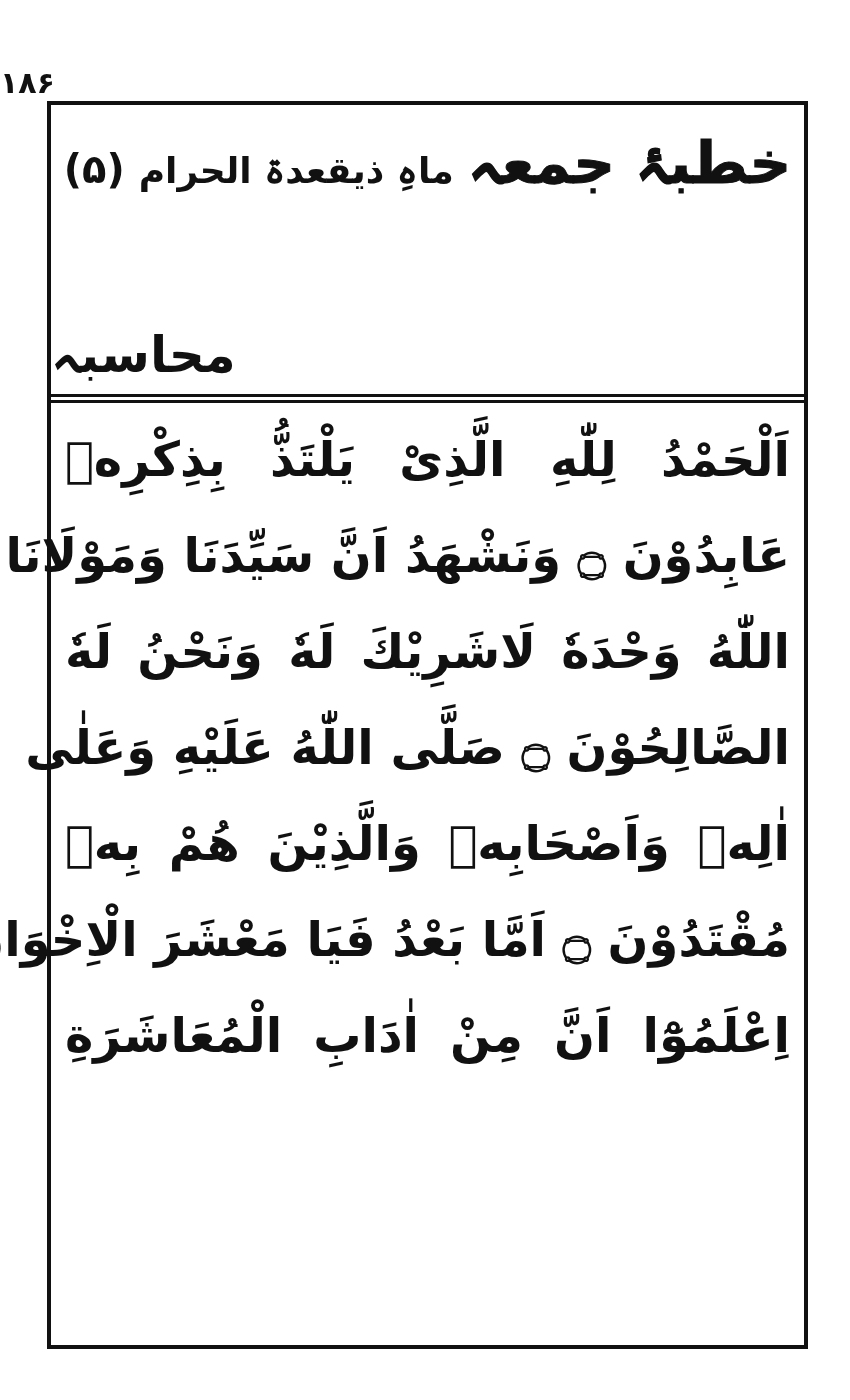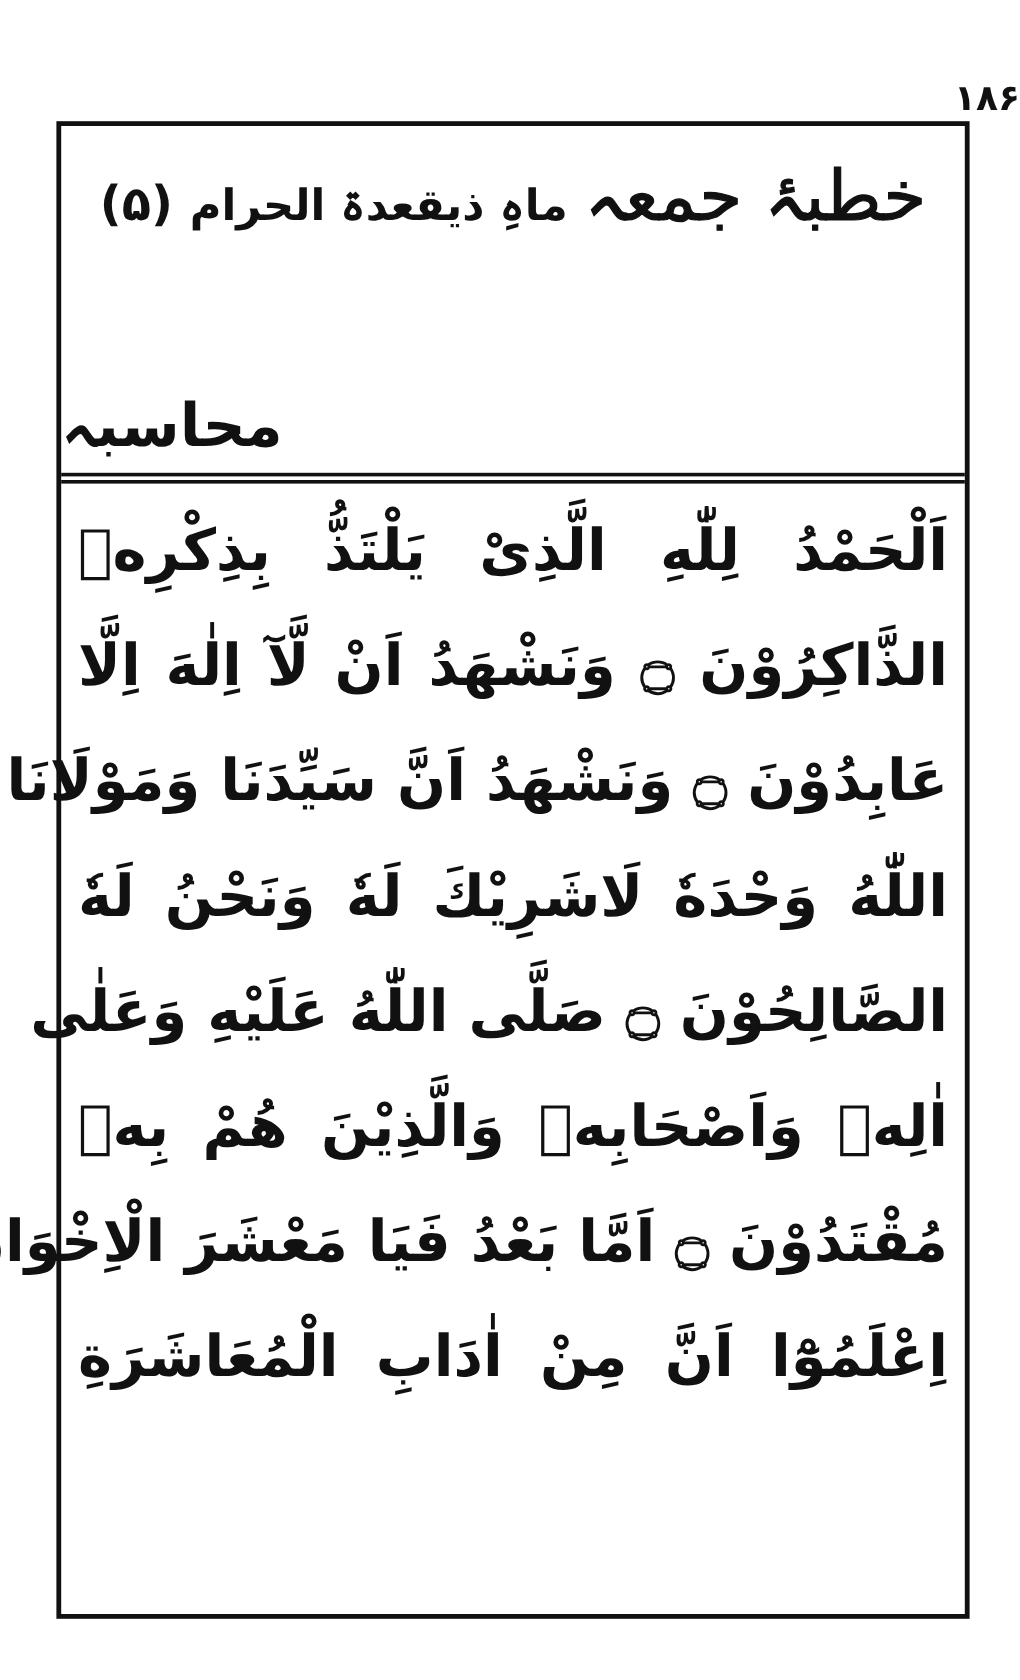--- a/index.html
+++ b/index.html
@@ -13,21 +13,21 @@
       position: relative;
       overflow: hidden;
       font-family: "DejaVu Sans", sans-serif;
       color: #111111;
     }
     .page-number {
       position: absolute;
       top: 66px;
       left: 0;
       width: 850px;
-      text-align: right;
+      text-align: left;
       font-size: 30px;
       font-weight: bold;
       line-height: 34px;
       direction: rtl;
       font-family: "DejaVu Sans", sans-serif;
     }
     .frame {
       position: absolute;
       left: 47px;
       top: 101px;
@@ -52,21 +52,21 @@
       width: 753px;
       display: flex;
       flex-direction: row;
       justify-content: center;
       align-items: baseline;
       direction: rtl;
       white-space: nowrap;
     }
     .title-main {
       font-family: "DejaVu Sans", sans-serif;
-      font-weight: normal;
+      font-weight: bold;
       font-size: 58px;
       line-height: 80px;
       color: #111;
       -webkit-text-stroke: 1px #111;
     }
     .title-sub {
       font-family: "DejaVu Sans", sans-serif;
       font-weight: bold;
       font-size: 36px;
       line-height: 80px;
@@ -158,23 +158,20 @@
     </div>
     <div class="header-subtitle-2">محاسبہ</div>
     <div class="double-rule"></div>
   </div>
 
   <div class="body-text">
     <div class="body-line">
         <span>اَلْحَمْدُ لِلّٰهِ الَّذِیْ یَلْتَذُّ بِذِكْرِهٖ</span>
       </div>
     <div class="body-line">
-        <span>الذَّاكِرُوْنَ ۝ وَنَشْهَدُ اَنْ لَّآ اِلٰهَ اِلَّا</span>
-      </div>
-    <div class="body-line">
         <span>عَابِدُوْنَ ۝ وَنَشْهَدُ اَنَّ سَيِّدَنَا وَمَوْلَانَا</span>
       </div>
     <div class="body-line">
         <span>اللّٰهُ وَحْدَهٗ لَاشَرِيْكَ لَهٗ وَنَحْنُ لَهٗ</span>
       </div>
     <div class="body-line">
         <span>الصَّالِحُوْنَ ۝ صَلَّى اللّٰهُ عَلَيْهِ وَعَلٰى</span>
       </div>
     <div class="body-line">
         <span>اٰلِهٖ وَاَصْحَابِهٖ وَالَّذِيْنَ هُمْ بِهٖ</span>

